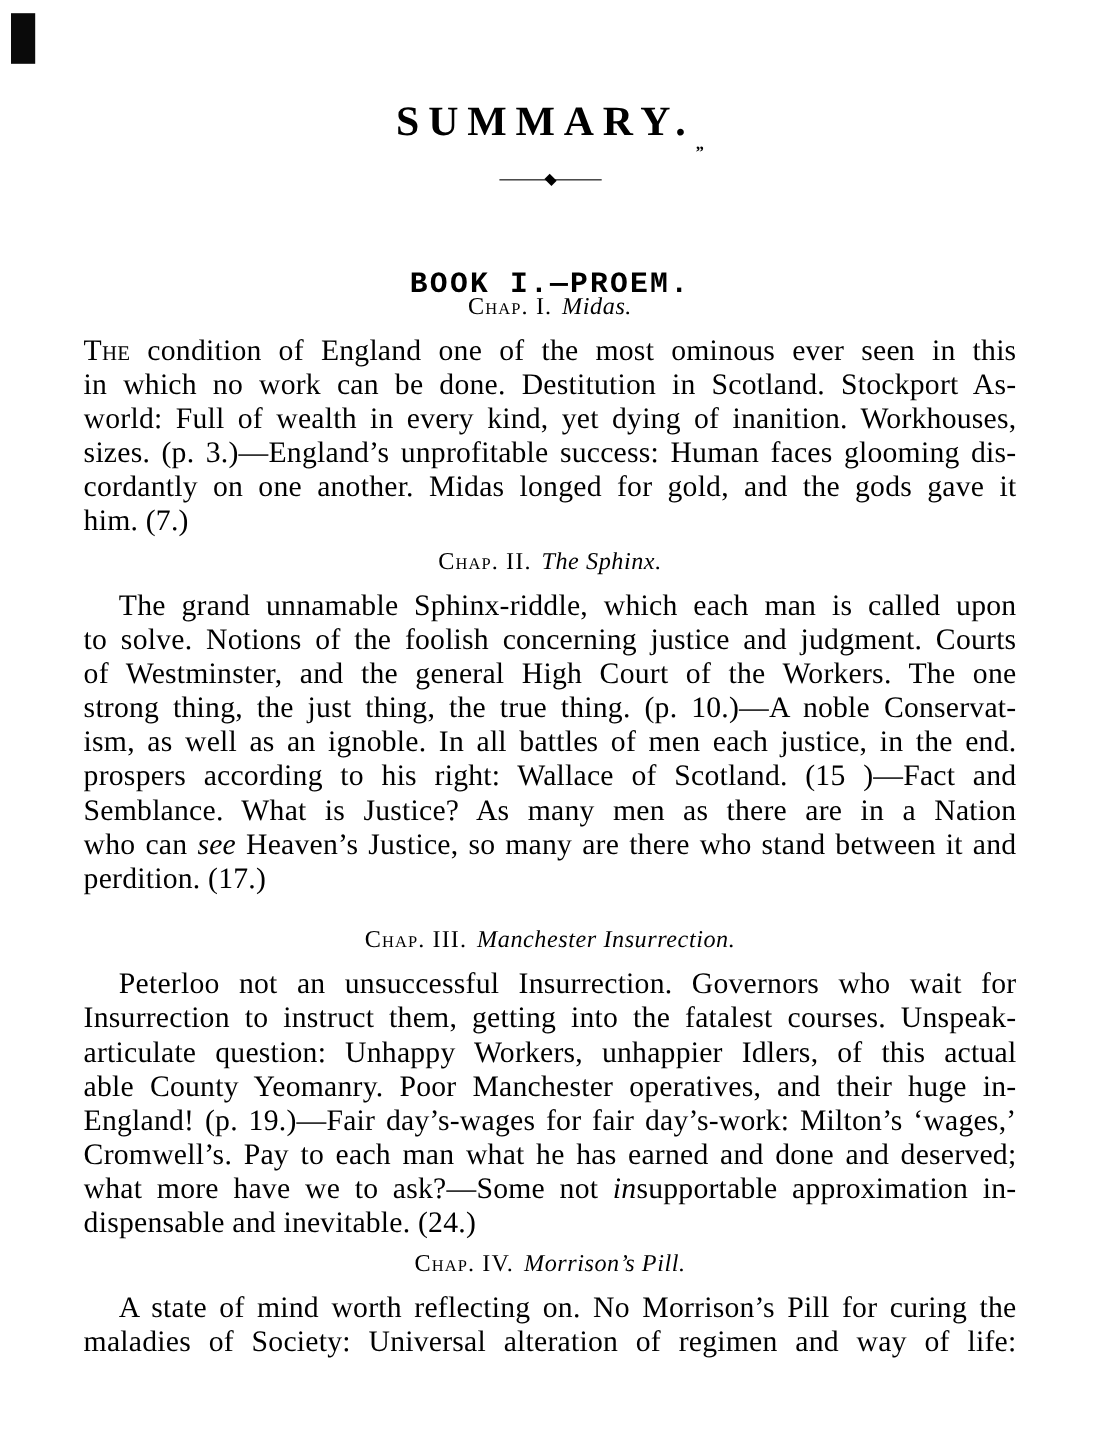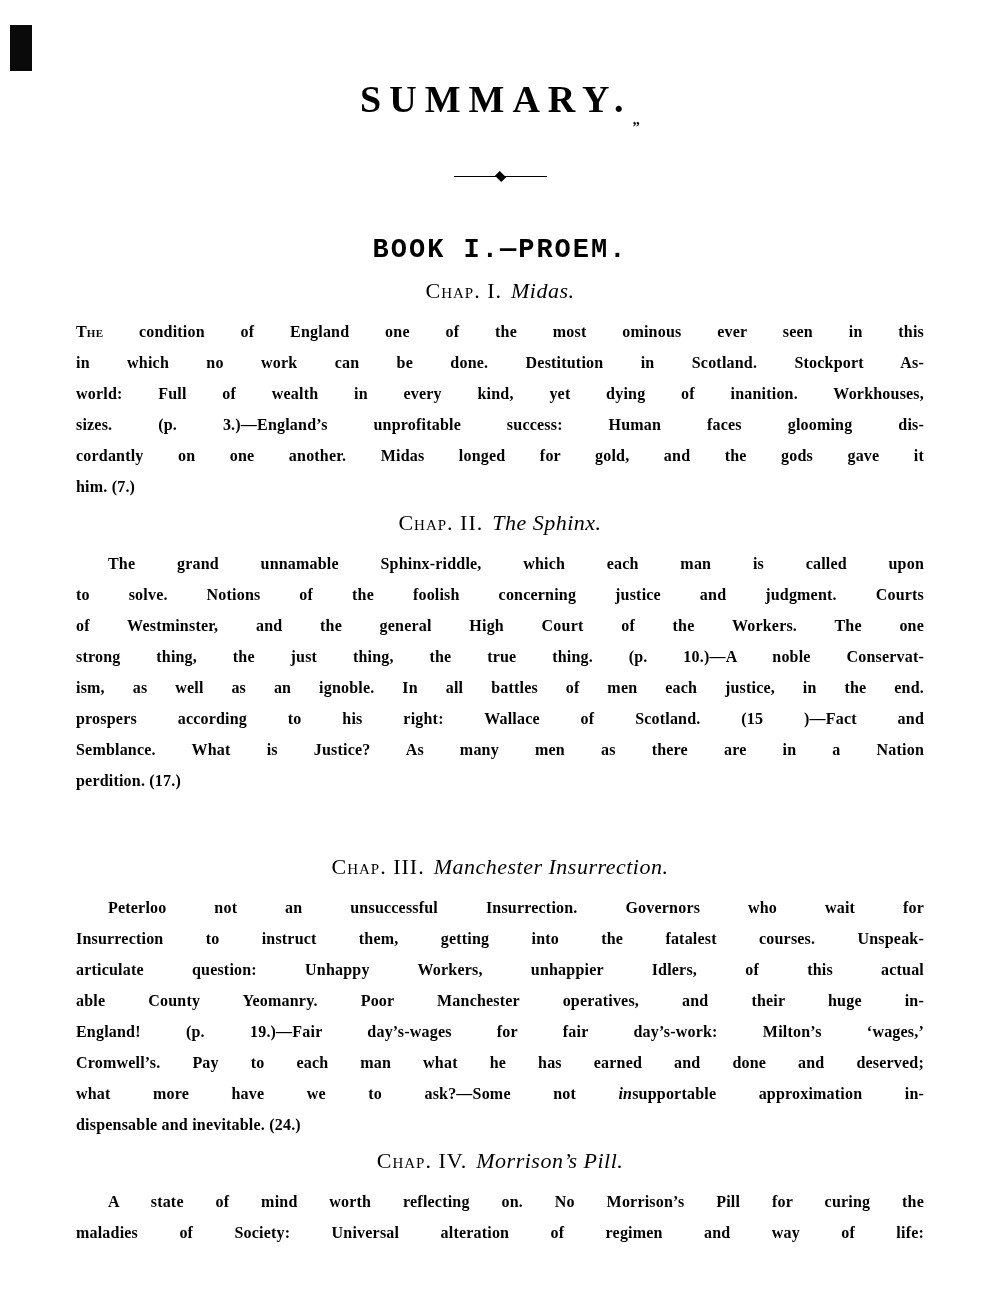--- a/index.html
+++ b/index.html
@@ -2,21 +2,21 @@
 <html><head>
 <meta charset="utf-8">
 <style>
   html,body{margin:0;padding:0;}
   body{
     width:1000px;height:1313px;
     background:#ffffff;color:#000000;
     font-family:"Liberation Serif",serif;
     position:relative;overflow:hidden;
   }
-  .abs{position:absolute;margin-top:13px;}
+  .abs{position:absolute;}
   .corner-mark{top:12px;left:10px;width:22px;height:46px;background:#0a0a0a;}
   .page-title{
     top:64px;left:0;width:100%;text-align:center;
     font-size:38px;letter-spacing:8px;line-height:44px;white-space:nowrap;
   }
   .title-flourish{
     font-size:15px;letter-spacing:0;vertical-align:-12px;margin-left:1px;
   }
   .divider{
     top:157px;left:0;width:100%;height:12px;
@@ -36,21 +36,21 @@
   .ch0{top:264px}
   .ch1{top:496px}
   .ch2{top:840px}
   .ch3{top:1134px}
   .chap-heading{
     text-align:center;font-size:22px;line-height:28px;margin-bottom:11px;
     white-space:nowrap;
   }
   .chap-label{font-variant:small-caps;letter-spacing:1px;}
   .chap-title{font-style:italic;margin-left:9px;letter-spacing:0.5px;}
-  .para{font-size:16px;line-height:31px;letter-spacing:0.2px;font-weight:bold;}
+  .para{font-size:27px;line-height:31px;letter-spacing:0.2px;}
   .tline{
     text-align:justify;text-align-last:justify;
     height:31px;overflow:hidden;
   }
   .tline.no-stretch{text-align-last:left;}
   .tline.indent{text-indent:32px;}
   .sc{font-variant:small-caps;}
   .it{font-style:italic;}
 </style>
 </head>
@@ -83,20 +83,21 @@
     <section class="abs chapter ch1">
       <div class="chap-heading"><span class="chap-label">Chap. II.</span><span class="chap-title">The Sphinx.</span></div>
       <div class="para">
         <div class="tline indent"><span>The grand unnamable Sphinx-riddle, which each man is called upon</span></div>
         <div class="tline"><span>to solve. Notions of the foolish concerning justice and judgment. Courts</span></div>
         <div class="tline"><span>of Westminster, and the general High Court of the Workers. The one</span></div>
         <div class="tline"><span>strong thing, the just thing, the true thing. (p. 10.)—A noble Conservat-</span></div>
         <div class="tline"><span>ism, as well as an ignoble. In all battles of men each justice, in the end.</span></div>
         <div class="tline"><span>prospers according to his right: Wallace of Scotland. (15 )—Fact and</span></div>
         <div class="tline"><span>Semblance. What is Justice? As many men as there are in a Nation</span></div>
+        <div class="tline"><span>who can </span><span class="it">see</span><span> Heaven’s Justice, so many are there who stand between it and</span></div>
         <div class="tline no-stretch"><span>perdition. (17.)</span></div>
       </div>
     </section>
     <section class="abs chapter ch2">
       <div class="chap-heading"><span class="chap-label">Chap. III.</span><span class="chap-title">Manchester Insurrection.</span></div>
       <div class="para">
         <div class="tline indent"><span>Peterloo not an unsuccessful Insurrection. Governors who wait for</span></div>
         <div class="tline"><span>Insurrection to instruct them, getting into the fatalest courses. Unspeak-</span></div>
         <div class="tline"><span>articulate question: Unhappy Workers, unhappier Idlers, of this actual</span></div>
         <div class="tline"><span>able County Yeomanry. Poor Manchester operatives, and their huge in-</span></div>

